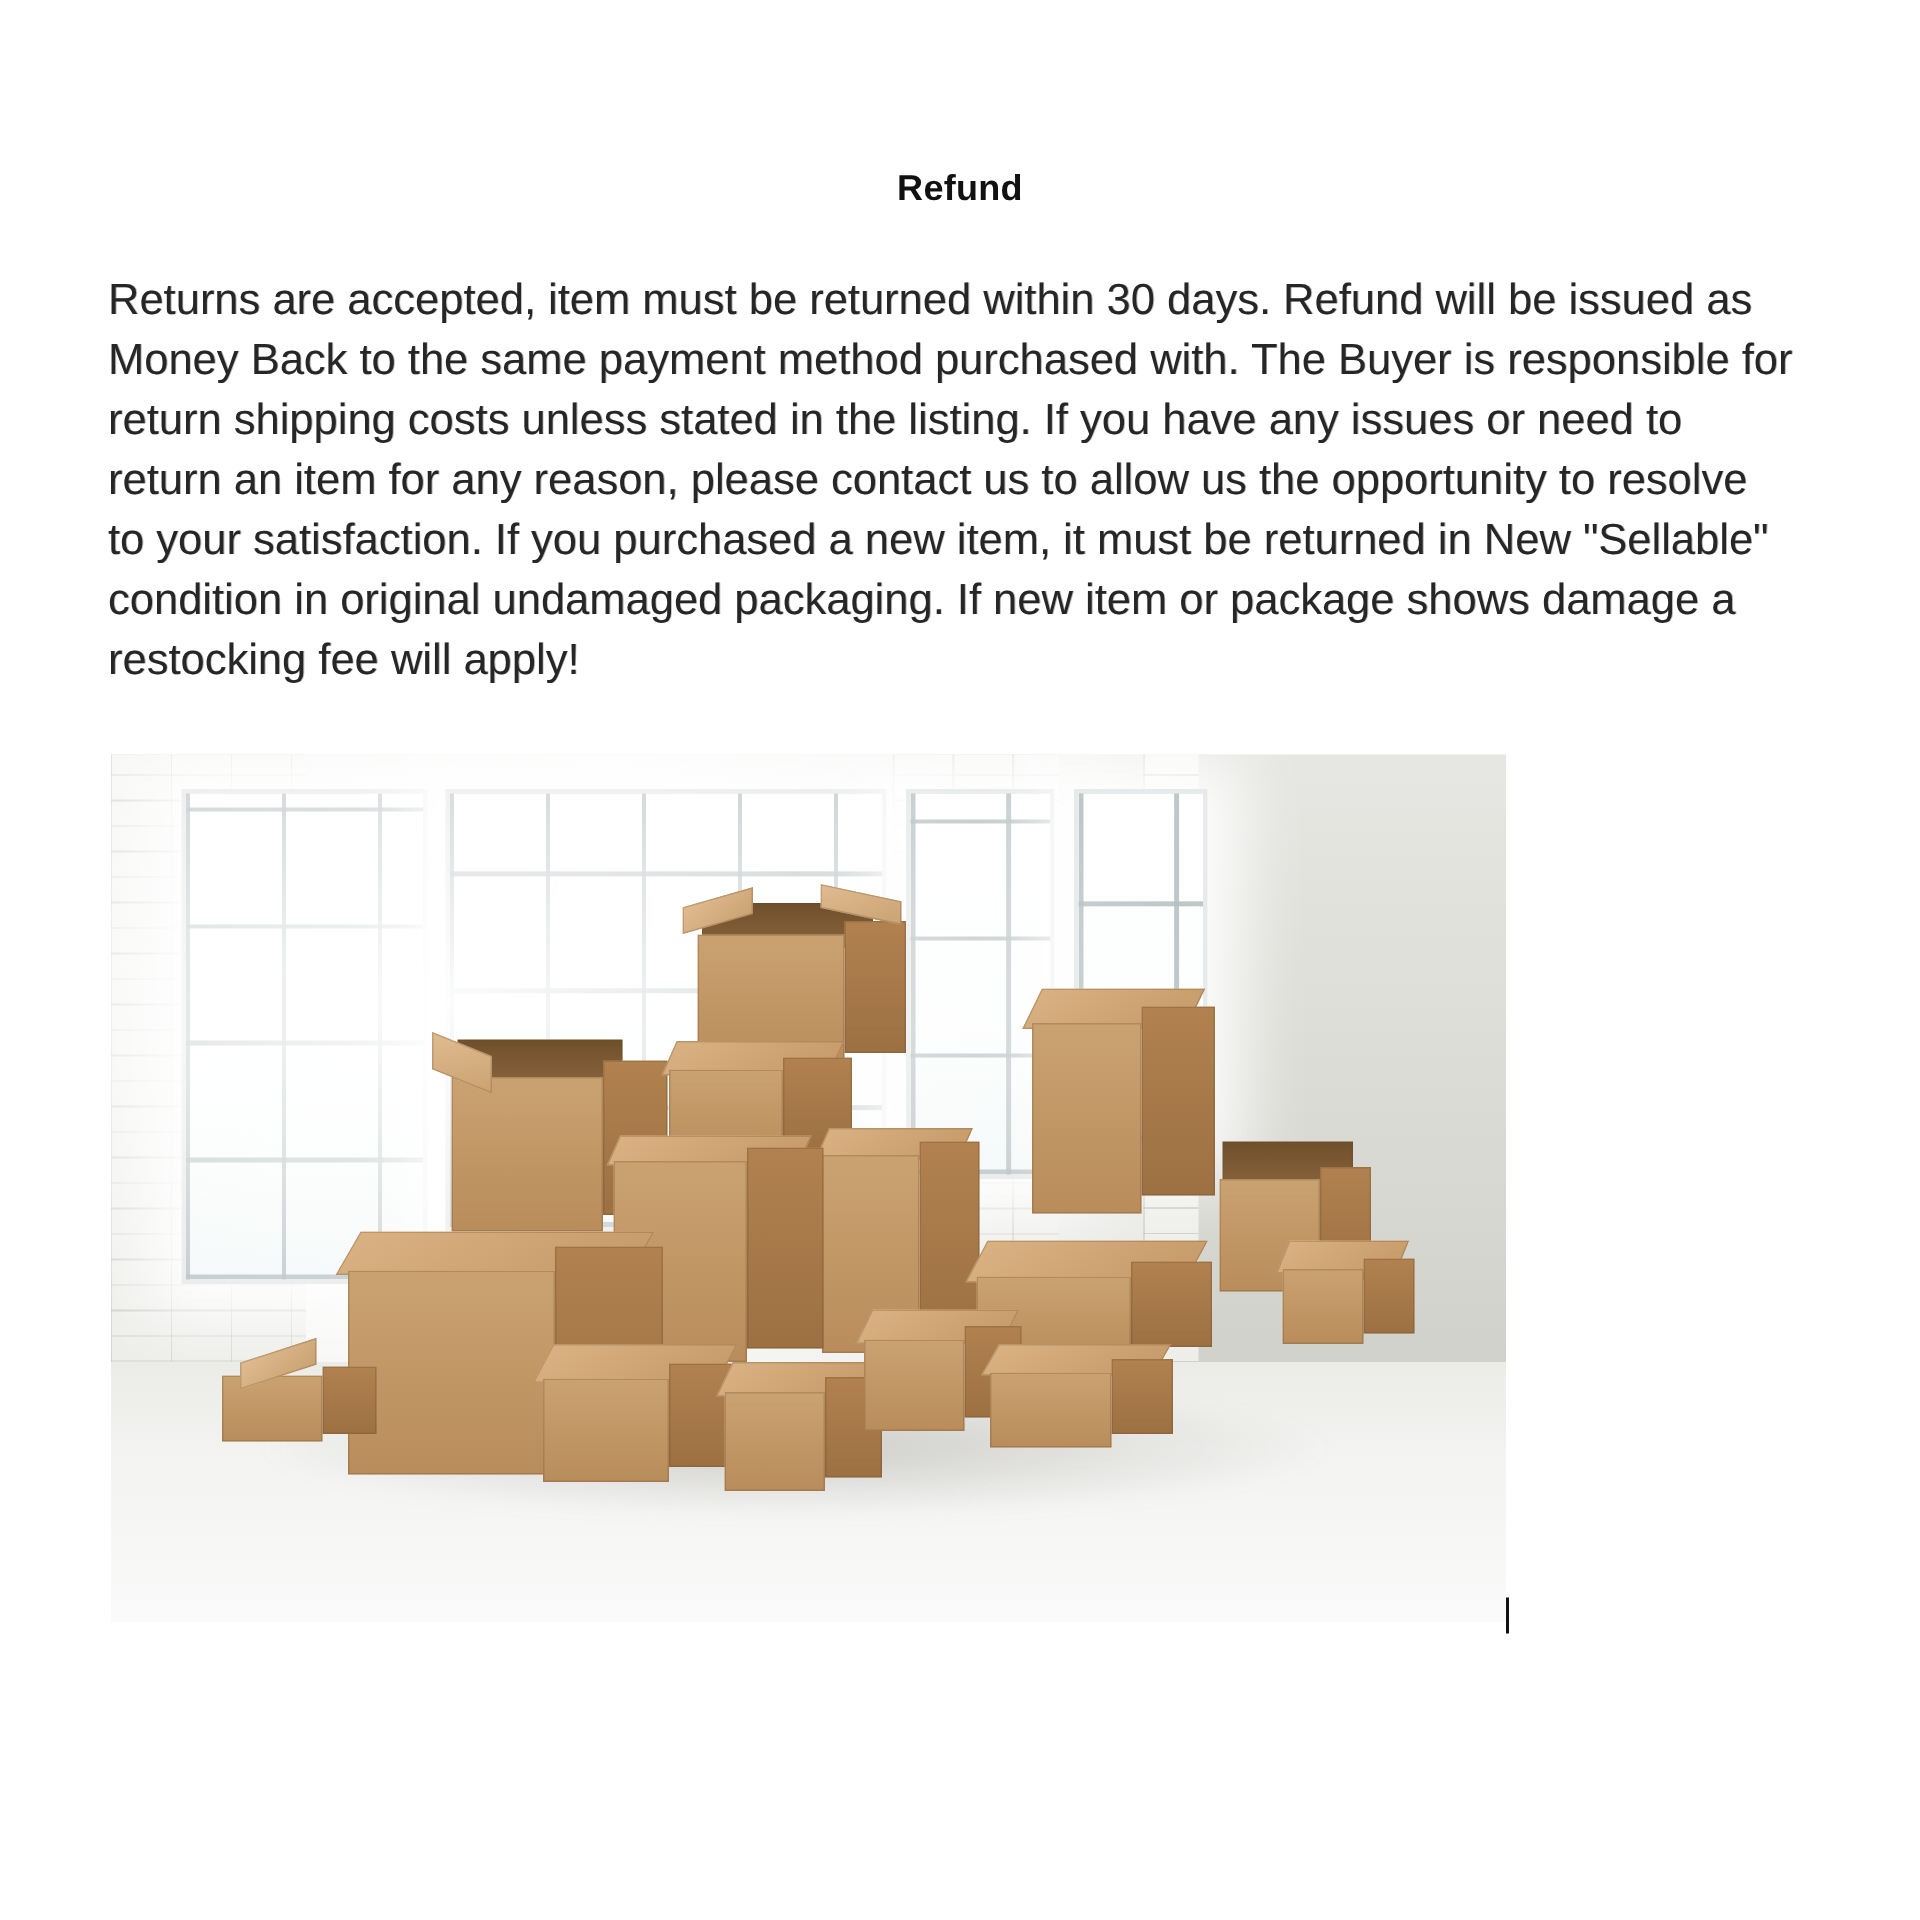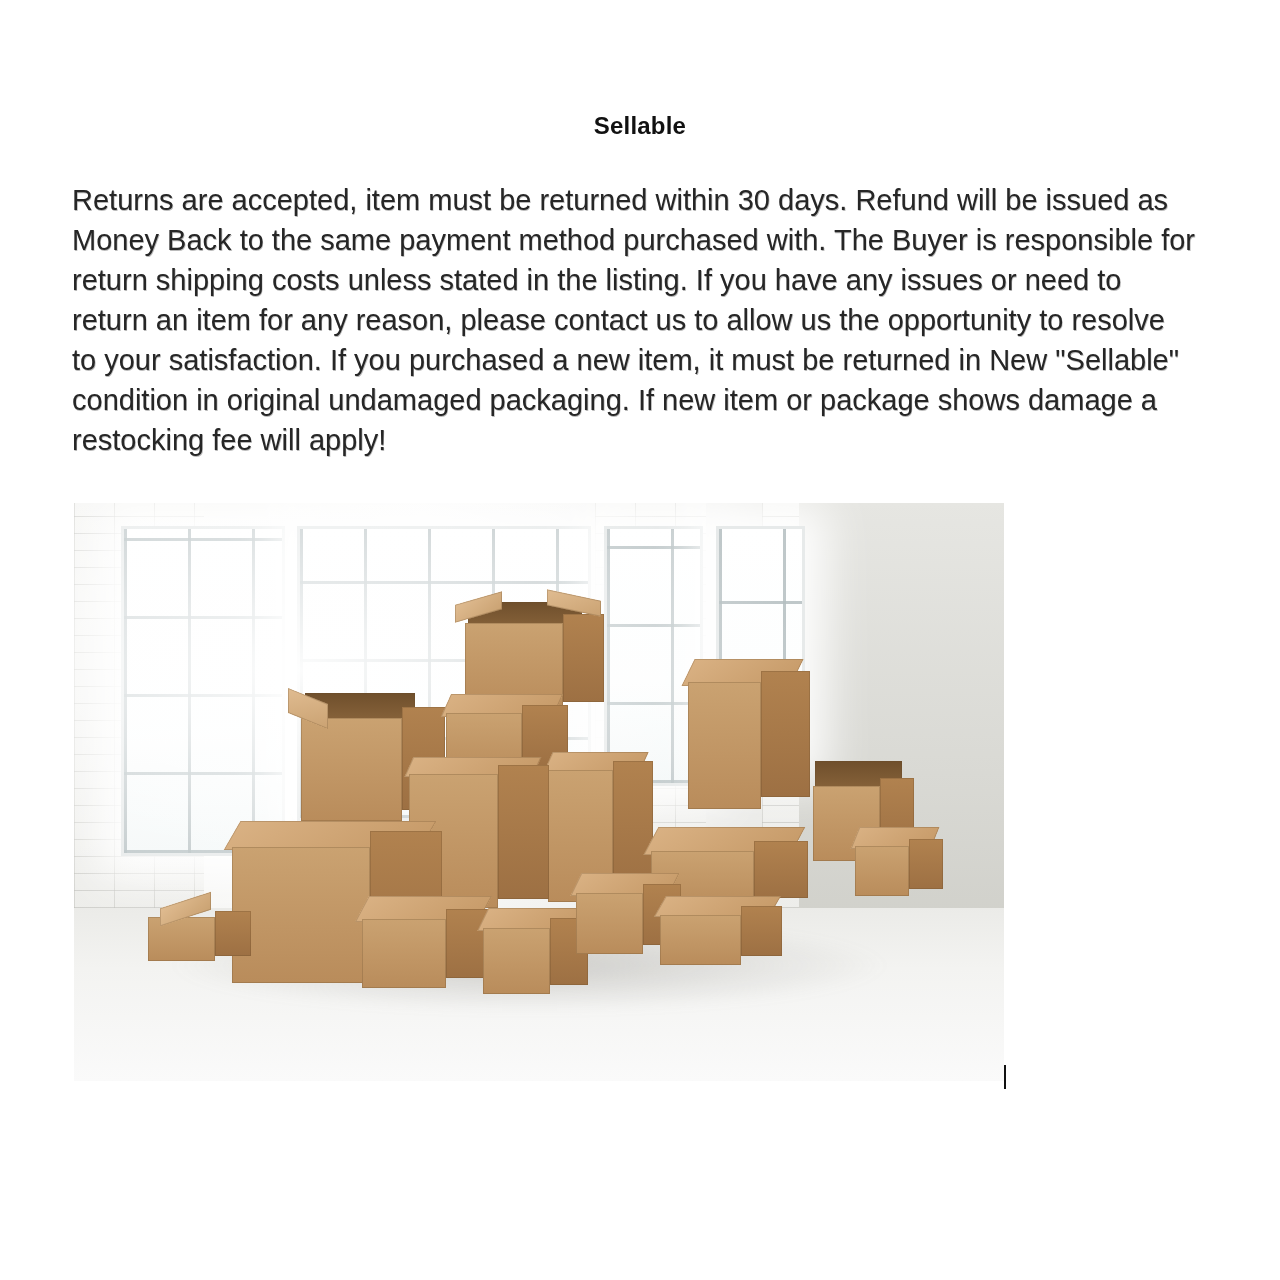--- a/index.html
+++ b/index.html
@@ -131,21 +131,21 @@
     width: 2px;
     height: 24px;
     background: #111;
   }
 </style>
 </head>
 <body>
 
 <div class="page">
 
-  <div class="doc-title">Sellable</div>
+  <div class="doc-title">Refund</div>
 
   <div class="doc-body">Returns are accepted, item must be returned within 30 days. Refund will be issued as Money Back to the same payment method purchased with. The Buyer is responsible for return shipping costs unless stated in the listing. If you have any issues or need to return an item for any reason, please contact us to allow us the opportunity to resolve to your satisfaction. If you purchased a new item, it must be returned in New "Sellable" condition in original undamaged packaging. If new item or package shows damage a restocking fee will apply!</div>
 
   <div class="photo-frame">
     <div class="photo" aria-label="Many brown cardboard boxes piled on a white floor in a bright room with large windows and white brick walls">
 
       <div class="wall"></div>
       <div class="brick left"></div>
       <div class="brick mid"></div>
       <div class="brick mid2"></div>

